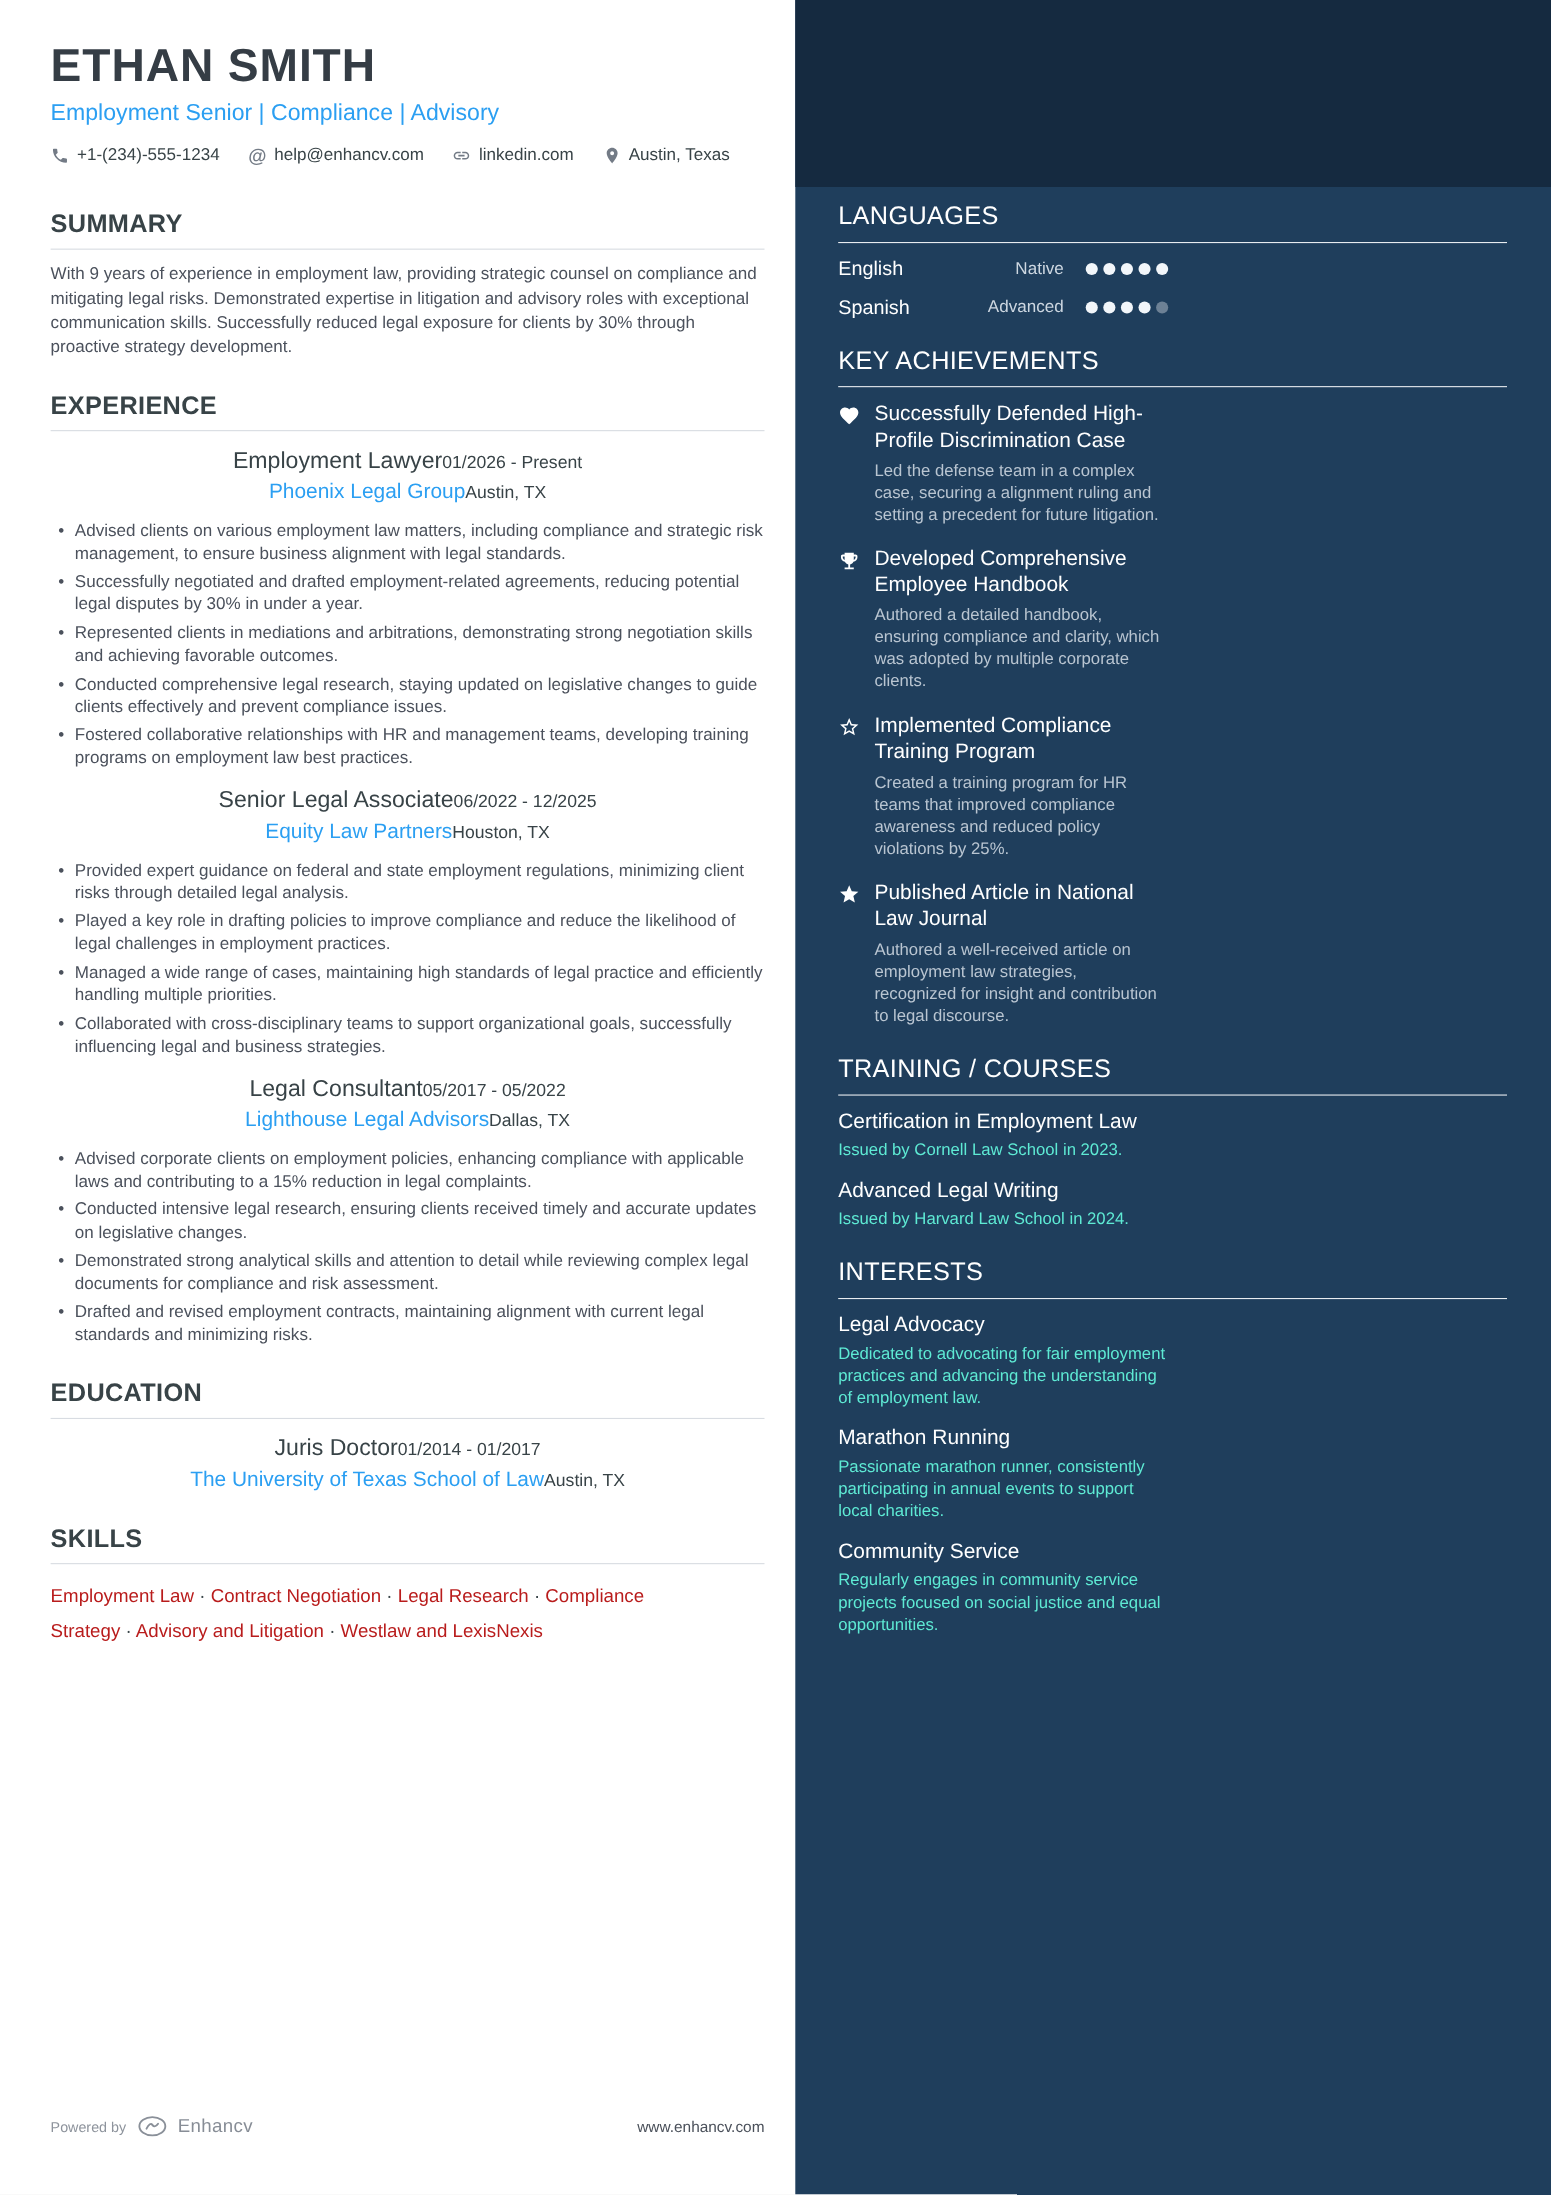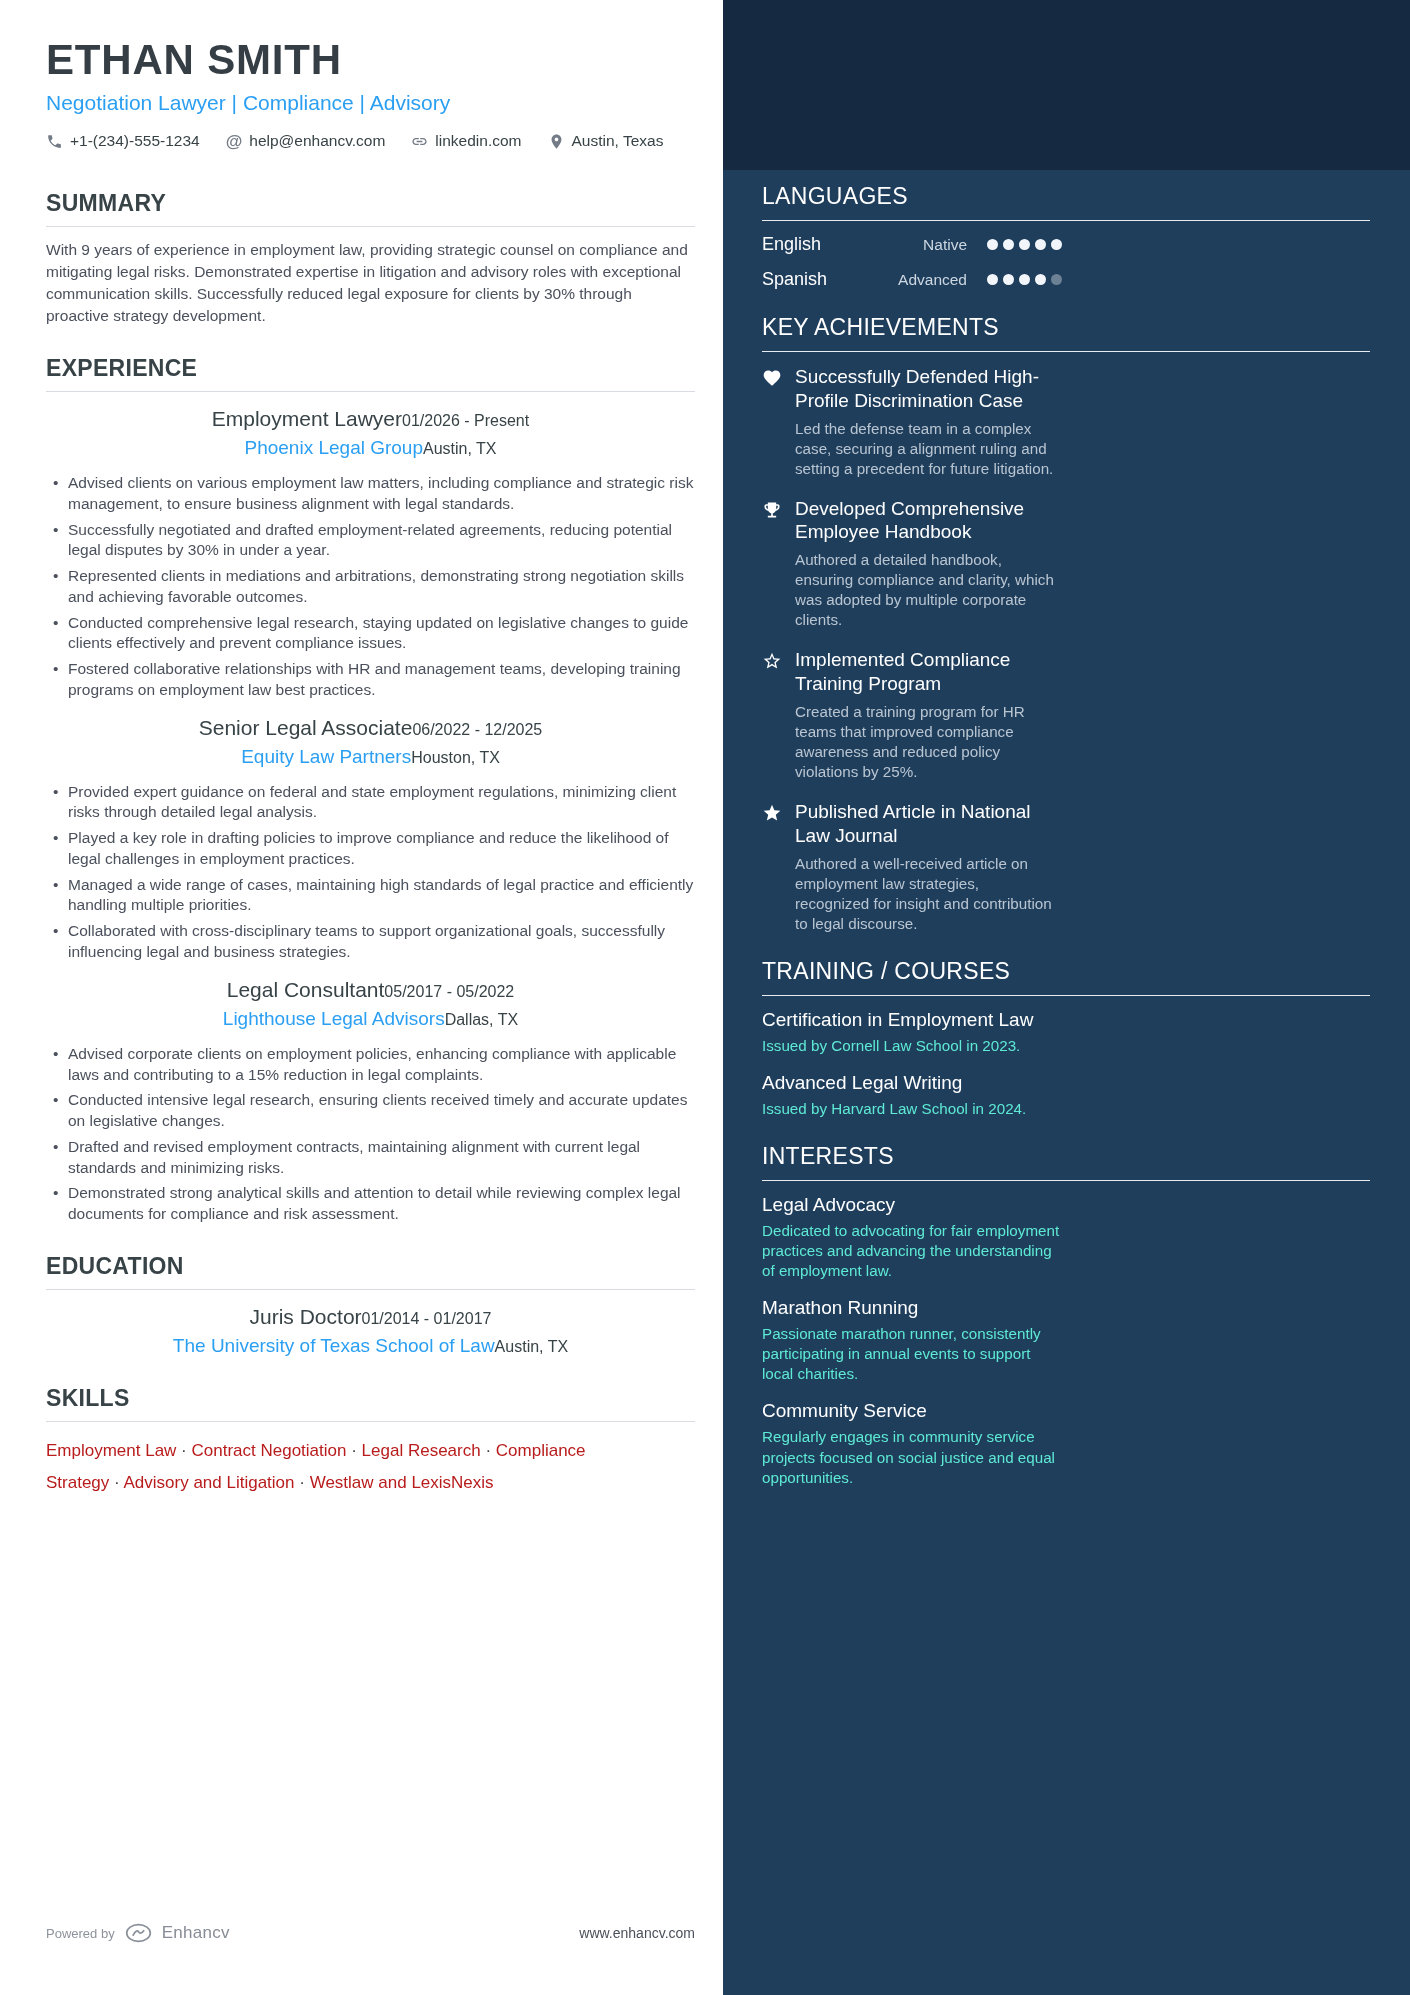--- a/index.html
+++ b/index.html
@@ -65,21 +65,21 @@
   .sb-item-text { font-size:15.2px; line-height:1.32; color:#5eead4; }
 </style>
 </head>
 <body>
 
 <div class="page">
 
   <div class="main">
 
     <div class="name">ETHAN SMITH</div>
-    <div class="headline">Negotiation Lawyer | Compliance | Advisory</div>
+    <div class="headline">Employment Senior | Compliance | Advisory</div>
 
     <div class="contact-row">
       <div class="contact-item">
         <svg viewBox="0 0 24 24">
             <path d="M6.62 10.79c1.44 2.83 3.76 5.14 6.59 6.59l2.2-2.21c.27-.27.67-.36 1.02-.24 1.12.37 2.33.57 3.57.57.55 0 1 .45 1 1V20c0 .55-.45 1-1 1-9.39 0-17-7.61-17-17 0-.55.45-1 1-1h3.5c.55 0 1 .45 1 1 0 1.25.2 2.45.57 3.57.11.35.03.74-.25 1.02l-2.2 2.2z"></path>
           </svg>
         <span>+1-(234)-555-1234</span>
       </div>
       <div class="contact-item">
         <span class="at-glyph">@</span>
@@ -147,22 +147,22 @@
           <div class="job-title">Legal Consultant</div>
           <div class="job-dates">05/2017 - 05/2022</div>
         </div>
         <div class="row">
           <div class="company">Lighthouse Legal Advisors</div>
           <div class="job-loc">Dallas, TX</div>
         </div>
         <ul class="bullets">
           <li>Advised corporate clients on employment policies, enhancing compliance with applicable laws and contributing to a 15% reduction in legal complaints.</li>
           <li>Conducted intensive legal research, ensuring clients received timely and accurate updates on legislative changes.</li>
+          <li>Demonstrated strong analytical skills and attention to detail while reviewing complex legal documents for compliance and risk assessment.</li>
           <li>Drafted and revised employment contracts, maintaining alignment with current legal standards and minimizing risks.</li>
-          <li>Demonstrated strong analytical skills and attention to detail while reviewing complex legal documents for compliance and risk assessment.</li>
         </ul>
       </div>
     </div>
 
     <div class="section">
       <div class="section-heading">EDUCATION</div>
       <div class="job">
         <div class="row">
           <div class="job-title">Juris Doctor</div>
           <div class="job-dates">01/2014 - 01/2017</div>

